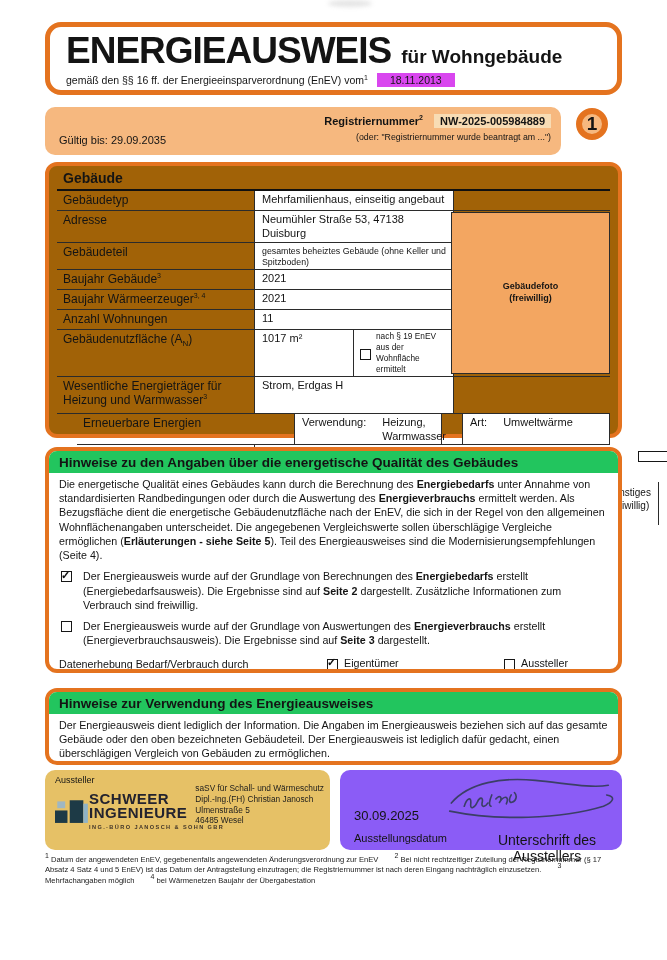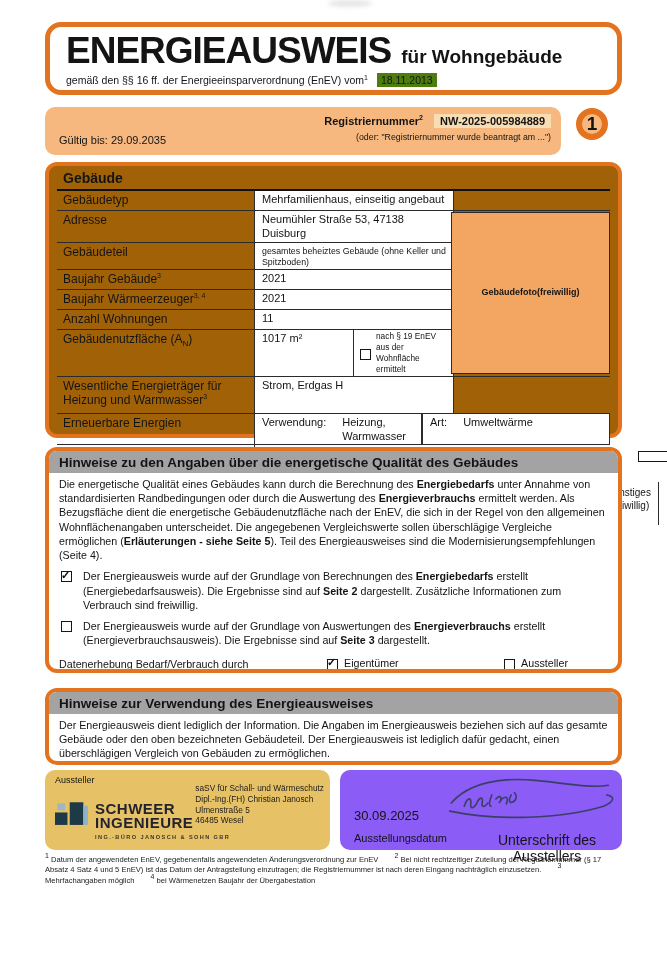--- a/index.html
+++ b/index.html
@@ -11,21 +11,21 @@
 
   
   .smudge{left:328px;top:0;width:44px;height:7px;background:#c6c6c6;opacity:.45;border-radius:50%;filter:blur(2px);}
 
   
   #hdr{left:45px;top:22px;width:577px;height:73px;border:5px solid #e4731f;border-radius:16px;background:#fff;padding:3px 16px;}
   #hdr .trow{display:flex;align-items:baseline;}
   #hdr h1{margin:0;font-size:37px;letter-spacing:-1px;font-weight:bold;}
   #hdr .sub{font-size:19px;font-weight:bold;margin-left:10px;}
   #hdr .reg{font-size:10.5px;margin-top:1px;}
-  .datebox{display:inline-block;background:#4d7c0f;padding:1px 4px;margin-left:6px;}
+  .datebox{display:inline-block;background:#d946ef;padding:1px 13px;margin-left:6px;}
 
   
   #vbar{left:45px;top:107px;width:516px;height:48px;background:#f6b87f;border-radius:10px;}
   #vbar .gultig{position:absolute;left:14px;bottom:9px;font-size:11px;}
   #vbar .regblock{position:absolute;right:10px;top:7px;}
   #vbar .regline{font-size:11px;font-weight:bold;text-align:right;}
   .regvalue{display:inline-block;background:#f8dcb4;padding:1px 6px;margin-left:8px;font-weight:bold;}
   #vbar .regnote{font-size:8.8px;font-weight:normal;text-align:right;margin-top:4px;}
 
   
@@ -35,53 +35,53 @@
   #building{left:45px;top:162px;width:577px;height:276px;border:4px solid #e4731f;border-radius:12px;background:#a16207;padding:2px 8px;}
   #building .sectitle{font-size:14px;font-weight:bold;padding:2px 4px 1px 6px;border-bottom:2px solid #101010;height:18px;}
   .btable{position:relative;}
   .brow{display:grid;grid-template-columns:197px 1fr 156px;border-bottom:1px solid #2b2b2b;align-items:stretch;}
   .brow.full{grid-template-columns:197px 1fr;}
   .brow.renew{grid-template-columns:197px 168px 1fr;}
   .brow:last-child{border-bottom:none;}
   .lcell{font-size:12px;line-height:1.18;padding:2px 4px 1px 6px;}
   .vcell{background:#fff;border-left:1.3px solid #2b2b2b;border-right:1.3px solid #2b2b2b;font-size:11px;line-height:1.3;padding:1px 7px;}
   .vcell.small{font-size:8.8px;padding-top:3px;}
-  .h17{min-height:17px;} .h34{min-height:34px;} .h18{min-height:18px;} .h32{min-height:32px;} .h37{min-height:37px;}
-  #photobox{position:absolute;top:21px;right:0;width:157px;height:160px;border:1.3px solid #2b2b2b;background:#f3a661;z-index:2;display:flex;flex-direction:row;align-items:center;justify-content:center;font-size:9px;font-weight:bold;text-align:center;line-height:1.3;}
+  .h17{min-height:17px;} .h34{min-height:34px;} .h18{min-height:18px;margin-left:20px;} .h32{min-height:32px;} .h37{min-height:37px;}
+  #photobox{position:absolute;top:21px;right:0;width:157px;height:160px;border:1.3px solid #2b2b2b;background:#f3a661;z-index:2;display:flex;flex-direction:column;align-items:center;justify-content:center;font-size:9px;font-weight:bold;text-align:center;line-height:1.3;}
   .splitcell{display:flex;padding:0;}
   .splitcell .part1{width:84px;padding:1px 7px;}
   .splitcell .part2{border-left:1.3px solid #2b2b2b;flex:1;display:flex;align-items:center;gap:5px;padding:1px 6px;font-size:8.3px;}
   .pair{display:flex;gap:16px;}
   .cb{display:inline-block;width:9px;height:9px;border:1.2px solid #161616;background:#fff;position:relative;flex:none;margin-top:2px;}
   .cb.checked::after{content:"✓";position:absolute;left:-1px;top:-4px;font-size:11px;font-weight:bold;color:#111;}
   .opt{display:flex;gap:6px;align-items:flex-start;font-size:10px;line-height:1.25;}
   .optcol{display:flex;flex-direction:column;justify-content:space-between;padding:2px 0;}
   .ventcell{display:flex;gap:8px;padding:2px 7px;}
   .ventcell .cA{width:118px;} .ventcell .cB{width:242px;} .ventcell .cC{flex:1;}
   .ventcell .cC .opt span{display:inline-block;width:64px;}
   .occcell{display:flex;gap:8px;padding:3px 7px;}
   .occcell .cA{width:142px;} .occcell .cB{width:170px;padding:2px 0;} .occcell .cC{flex:1;padding:2px 0;}
 
   
   .hintbox{border:4px solid #e4731f;border-radius:12px;background:#fff;overflow:hidden;}
   #quality{left:45px;top:447px;width:577px;height:226px;}
   #usage{left:45px;top:688px;width:577px;height:77px;}
-  .titlebar{background:#a3a3a3;font-size:13.5px;font-weight:bold;padding:4px 10px 3px;}
+  .titlebar{background:#22c55e;font-size:13.5px;font-weight:bold;padding:4px 10px 3px;}
   .qbody{padding:4px 10px;font-size:10.7px;line-height:1.33;}
   .qbody p{margin:0 0 7px;}
   .qitem{display:grid;grid-template-columns:24px 1fr;margin-bottom:7px;}
   .qitem .cb{margin-left:2px;}
   .datarow{display:flex;align-items:flex-start;margin:9px 0 5px;}
   .datarow .dlabel{width:268px;flex:none;}
   .datarow .o2{margin-left:auto;margin-right:40px;}
 
   
   #issuer{left:45px;top:770px;width:285px;height:80px;background:#e6c166;border-radius:10px;padding:5px 10px;}
   #issuer .aulabel{font-size:9px;}
-  .logorow{display:flex;gap:6px;margin-top:17px;}
+  .logorow{display:flex;margin-top:7px;align-items:flex-end;}
   .lname{font-size:15px;font-weight:bold;letter-spacing:.5px;color:#23232e;line-height:.95;}
   .tagline{font-size:5.6px;font-weight:bold;letter-spacing:1.4px;color:#403428;margin-top:3px;}
   #issuer .addr{position:absolute;top:13px;right:6px;font-size:8.3px;line-height:1.3;color:#1c1c1c;}
   #issue{left:340px;top:770px;width:282px;height:80px;background:#8b5cf6;border-radius:10px;text-align:center;}
   #issue .idate{position:absolute;left:14px;top:38px;font-size:13px;}
   #issue .ilabel{position:absolute;left:14px;top:62px;font-size:11px;}
   #issue .slabel{position:absolute;left:132px;top:62px;font-size:14px;}
   #issue svg{position:absolute;right:4px;top:2px;}
 
   

